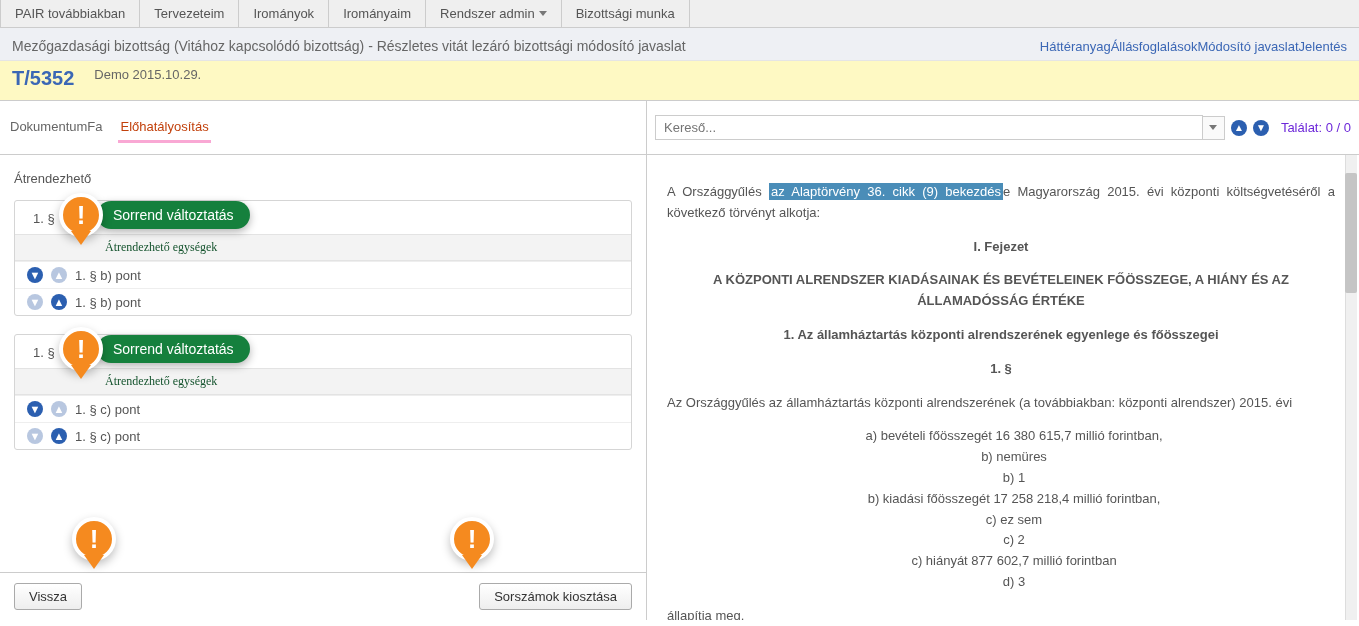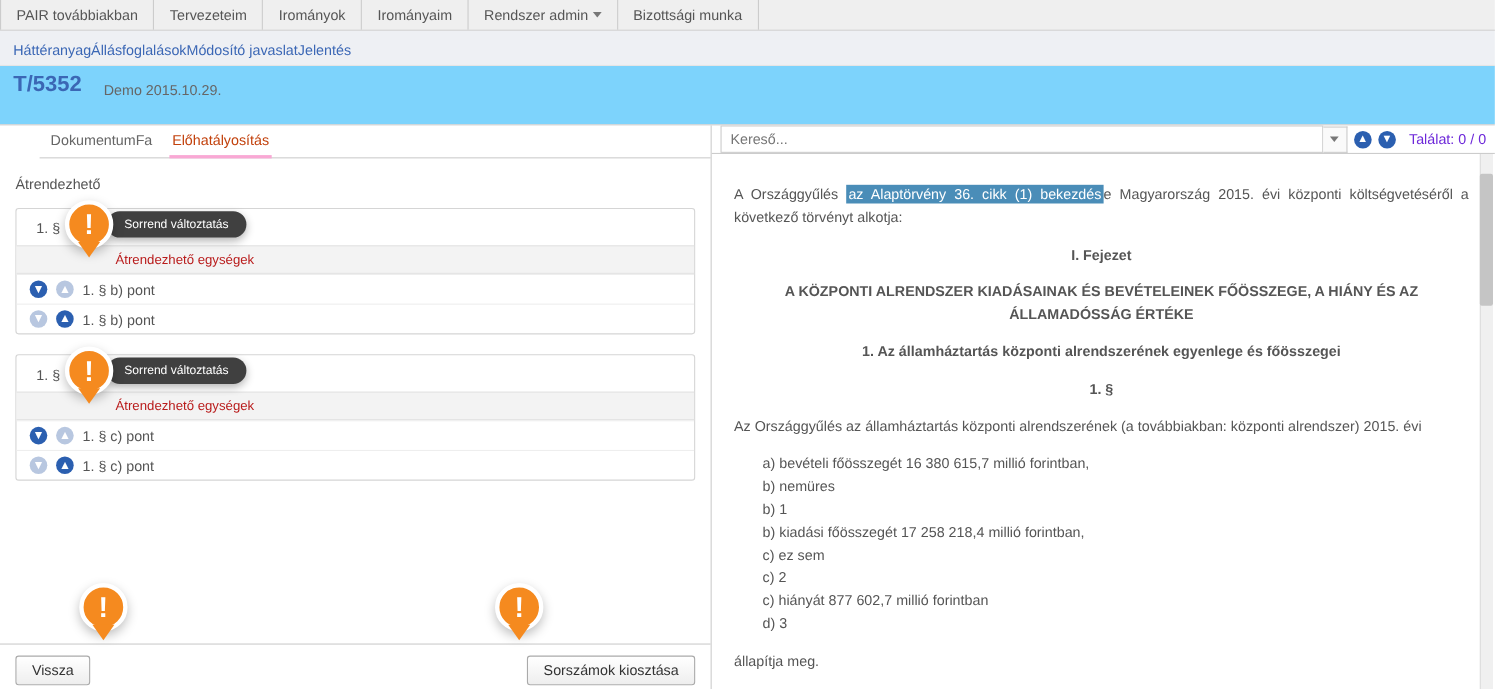--- a/index.html
+++ b/index.html
@@ -37,47 +37,46 @@
     justify-content: space-between;
     align-items: center;
     padding: 10px 12px 6px;
     border-bottom: 1px solid #e5e5e5;
     background: #eef0f4;
   }
   .subheader-left { color: #666; font-size: 14px; }
   .subheader-right { display: flex; }
   .subheader-right a { color: #3b67b5; cursor: pointer; }
   .title-row {
-    padding: 6px 12px 24px;
-    display: flex;
-    align-items: flex-end;
+    padding: 6px 12px 10px;
+    display: flex;
+    align-items: flex-start;
     gap: 20px;
-    background: #7dd3fc;
+    background: #fef9c3;
   }
   .doc-id { color: #3b67b5; font-size: 20px; font-weight: bold; }
   .doc-date { color: #666; }
   .main {
     display: flex;
     height: 520px;
     border-top: 1px solid #ccc;
   }
   .left-pane {
     width: 647px;
     border-right: 1px solid #ccc;
     display: flex;
     flex-direction: column;
     position: relative;
   }
   .left-tabs {
     display: flex;
     border-bottom: 1px solid #ccc;
-    padding: 0 8px;
+    padding: 12px 8px;
     gap: 14px;
     font-size: 13px;
-    margin-left: 36px;
   }
   .left-tabs .ltab {
     padding: 6px 2px;
     cursor: pointer;
     color: #666;
   }
   .left-tabs .ltab.active {
     color: #c2410c;
     border-bottom: 3px solid #f9a8d4;
     margin-bottom: -1px;
@@ -103,22 +102,23 @@
   .box-title {
     padding: 2px 12px 8px 18px;
     color: #555;
     font-size: 13px;
   }
   .box-sub {
     background: #f3f3f3;
     border-top: 1px solid #e3e3e3;
     border-bottom: 1px solid #e3e3e3;
     padding: 5px 12px 5px 90px;
-    color: #b91c1c;
+    color: #14532d;
     font-size: 12px;
+    font-family: Liberation Serif, serif;
   }
   .row {
     display: flex;
     align-items: center;
     border-top: 1px solid #eee;
     padding: 5px 12px;
     gap: 8px;
   }
   .arrow-btn {
     width: 16px; height: 16px;
@@ -156,25 +156,25 @@
   .callout .bubble::after {
     content: "";
     position: absolute;
     bottom: -12px; left: 50%;
     transform: translateX(-50%);
     border-left: 10px solid transparent;
     border-right: 10px solid transparent;
     border-top: 14px solid #f58a1f;
   }
   .callout .label {
-    background: #404040;
+    background: #15803d;
     color: #fff;
     border-radius: 16px;
     padding: 6px 16px;
-    font-size: 11px;
+    font-size: 14px;
     margin-left: -6px;
     box-shadow: 0 3px 8px rgba(0,0,0,0.3);
   }
   .left-footer {
     border-top: 1px solid #ccc;
     padding: 10px 14px;
     display: flex;
     justify-content: space-between;
     position: relative;
   }
@@ -189,21 +189,21 @@
   }
   .right-pane {
     flex: 1;
     display: flex;
     flex-direction: column;
   }
   .search-row {
     display: flex;
     align-items: center;
     border-bottom: 1px solid #ccc;
-    padding: 0 8px;
+    padding: 14px 8px;
     gap: 6px;
   }
   .search-row input {
     flex: 1;
     border: 1px solid #ccc;
     padding: 4px 8px;
     font-size: 13px;
     color: #888;
   }
   .dropdown-chevron {
@@ -236,21 +236,21 @@
     padding: 14px 24px 14px 20px;
     color: #555;
     line-height: 1.6;
     font-size: 13px;
     position: relative;
   }
   .doc-body .just { text-align: justify; }
   .doc-body .center { text-align: center; }
   .doc-body .bold { font-weight: bold; }
   .highlight { background: #4a8db8; color: #fff; padding: 1px 2px; }
-  .list-item { padding-left: 26px; }
+  .list-item { padding-left: 26px; text-align: center; }
   .scroll-indicator {
     position: absolute;
     right: 2px;
     top: 0;
     width: 12px;
     height: 100%;
     background: #f0f0f0;
     border-left: 1px solid #ddd;
   }
   .scroll-thumb {
@@ -272,20 +272,21 @@
   <div class="tab">Irományok</div>
   <div class="tab">Irományaim</div>
   <div class="tab">
     <span>Rendszer admin</span>
     <span class="chevron-down"></span>
   </div>
   <div class="tab">Bizottsági munka</div>
 </div>
 
 <div class="subheader">
+  <div class="subheader-left">Mezőgazdasági bizottság (Vitához kapcsolódó bizottság) - Részletes vitát lezáró bizottsági módosító javaslat</div>
   <div class="subheader-right">
     <a>Háttéranyag</a>
     <a>Állásfoglalások</a>
     <a>Módosító javaslat</a>
     <a>Jelentés</a>
   </div>
 </div>
 <div class="title-row">
   <span class="doc-id">T/5352</span>
   <span class="doc-date">Demo 2015.10.29.</span>
@@ -360,21 +361,21 @@
       </div>
       <span class="nav-arrow">▲</span>
       <span class="nav-arrow">▼</span>
       <span class="hits">Találat: 0 / 0</span>
     </div>
     <div class="doc-body">
       <div class="scroll-indicator"></div>
       <div class="scroll-thumb"></div>
 
       <p class="just">
-        <span>A   Országgyűlés  </span><span class="highlight">az  Alaptörvény  36.   cikk   (1)   bekezdés</span><span>e   Magyarország   2015.   évi   központi költségvetéséről a következő törvényt alkotja:</span>
+        <span>A   Országgyűlés  </span><span class="highlight">az  Alaptörvény  36.   cikk   (9)   bekezdés</span><span>e   Magyarország   2015.   évi   központi költségvetéséről a következő törvényt alkotja:</span>
       </p>
       <p class="center bold">I. Fejezet</p>
       <p class="center bold">A KÖZPONTI ALRENDSZER KIADÁSAINAK ÉS BEVÉTELEINEK FŐÖSSZEGE, A HIÁNY ÉS AZ ÁLLAMADÓSSÁG ÉRTÉKE</p>
       <p class="center bold">1. Az államháztartás központi alrendszerének egyenlege és főösszegei</p>
       <p class="center bold">1. §</p>
       <p class="just">Az Országgyűlés az államháztartás központi alrendszerének (a továbbiakban: központi alrendszer) 2015. évi</p>
       <div class="list-item">a)   bevételi főösszegét 16 380 615,7 millió forintban,</div>
       <div class="list-item">b)   nemüres</div>
       <div class="list-item">b)   1</div>
       <div class="list-item">b)   kiadási főösszegét 17 258 218,4 millió forintban,</div>

